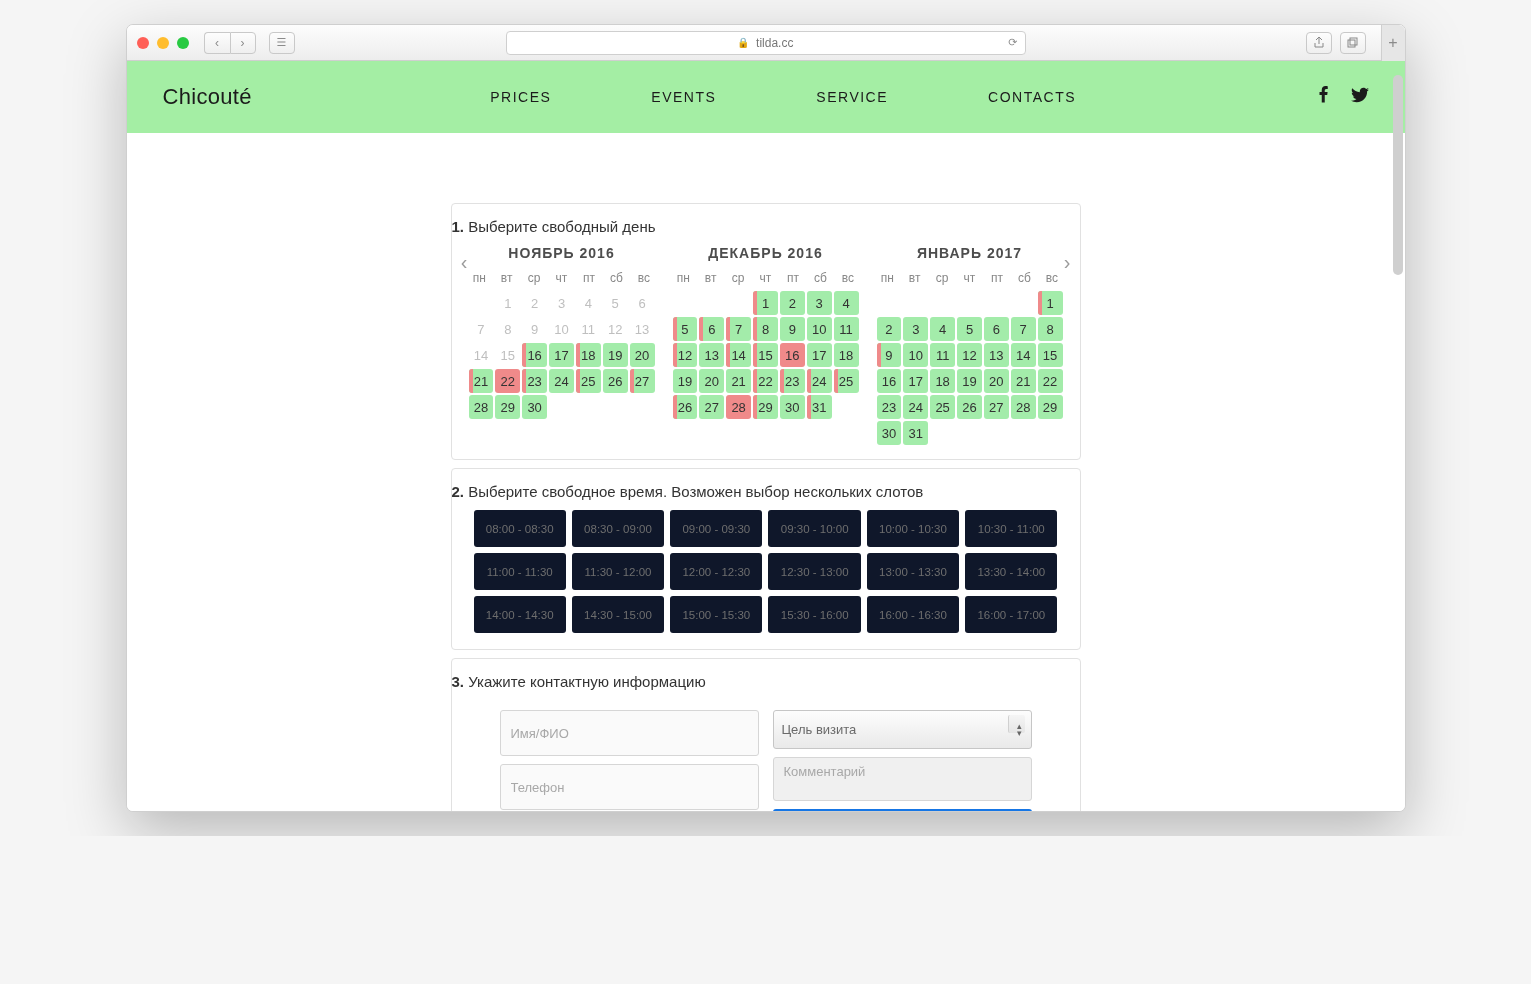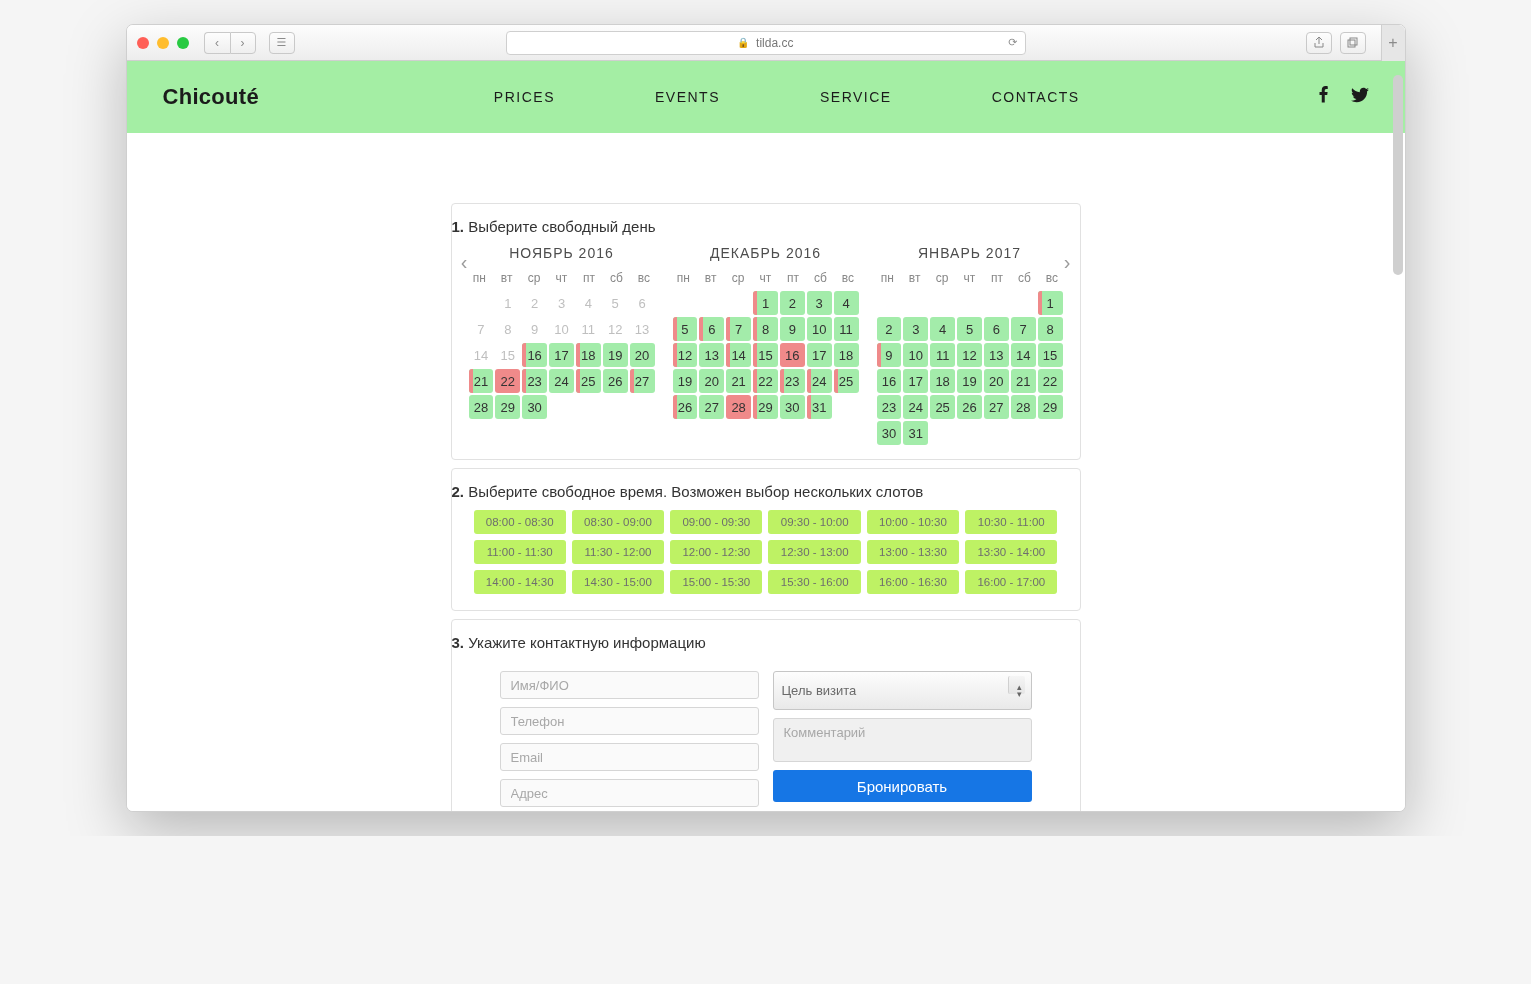--- a/index.html
+++ b/index.html
@@ -19,53 +19,53 @@
 .addr .lock{font-size:10px;color:#888;}
 .addr .reload{position:absolute;right:7px;color:#8b8b8b;font-size:11px;}
 .toolbar .right{margin-left:auto;display:flex;gap:8px;}
 .toolbar .right .tb{width:26px;height:22px;border:1px solid #c9c9c9;border-radius:4px;background:linear-gradient(#fdfdfd,#efefef);display:flex;align-items:center;justify-content:center;color:#8b8b8b;font-size:12px;}
 .newtab{width:24px;height:36px;background:#e6e6e6;border-left:1px solid #cfcfcf;display:flex;align-items:center;justify-content:center;color:#8b8b8b;font-size:16px;margin-left:6px;margin-right:-10px;}
 
 .page { height:750px; overflow-y:auto; background:#fff; position:relative; }
 
 
 .site-head { height:72px; background:#a4eea4; display:flex; align-items:center; padding:0 36px; }
-.brand { font-size:22px; color:#1b1b1b; font-weight:700; letter-spacing:0.3px; }
+.brand { font-size:22px; color:#1b1b1b; font-weight:400; letter-spacing:0.3px; }
 .nav { flex:1; display:flex; justify-content:center; gap:100px; }
 .nav a { color:#1b1b1b; font-size:14px; letter-spacing:1.5px; text-decoration:none; }
 .social { display:flex; gap:18px; }
 .social svg{width:18px;height:18px;fill:#1b1b1b;}
 
 .booking { width:630px; margin:70px auto 40px; }
 .card { border:1px solid #e1e1e1; border-radius:4px; margin-bottom:8px; background:#fff; }
 .card-head { text-align:left; padding:14px 0 10px; font-size:15px; color:#333; }
 .card-head b{font-weight:600;}
 
 .cal-wrap{display:flex; align-items:flex-start; padding:0 8px 14px; position:relative;}
 .arrow{width:20px;text-align:center;color:#9a9a9a;font-size:20px;padding-top:6px;cursor:pointer;}
 .months{flex:1;display:flex;gap:18px;justify-content:center;}
 .month{width:186px;}
-.month-name{text-align:center;font-size:14px;letter-spacing:1px;color:#4d4d4d;margin-bottom:10px;font-weight:400;}
+.month-name{text-align:center;font-size:14px;letter-spacing:1px;color:#4d4d4d;margin-bottom:10px;font-weight:700;}
 .dow{display:grid;grid-template-columns:repeat(7,1fr);gap:6px;margin-bottom:6px;}
 .dow span{text-align:center;font-size:12px;color:#888;}
 .days{display:grid;grid-template-columns:repeat(7,1fr);gap:2px;}
 .day{height:24px;border-radius:3px;display:flex;align-items:center;justify-content:center;font-size:13px;color:#333;position:relative;}
 .day.blank{visibility:hidden;}
 .day.past{color:#bfbfbf;}
 .day.avail{background:#a3ecaa;cursor:pointer;}
 .day.busy{background:#a3ecaa;cursor:pointer;}
 .day.busy::before{content:'';position:absolute;left:0;top:0;width:4px;height:100%;background:#ef8a8a;border-radius:3px 0 0 3px;}
 .day.full{background:#ef8a8a;color:#333;cursor:pointer;}
 
 .slots{display:flex;flex-wrap:wrap;gap:6px;padding:0 22px 16px;}
-.slot{flex:0 0 calc((100% - 30px)/6);height:24px;background:#bef264;border-radius:3px;display:flex;align-items:center;justify-content:center;font-size:11.5px;color:#6e6e6e;cursor:pointer;}
+.slot{flex:0 0 calc((100% - 30px)/6);height:37px;background:#0f172a;border-radius:3px;display:flex;align-items:center;justify-content:center;font-size:11.5px;color:#6e6e6e;cursor:pointer;}
 
 .form-body{display:flex;gap:14px;padding:10px 48px 22px;}
 .col{flex:1;display:flex;flex-direction:column;gap:8px;}
-.fld{height:28px;border:1px solid #d6d6d6;border-radius:3px;padding:0 10px;font-size:13px;color:#333;background:#fafafa;}
+.fld{height:46px;border:1px solid #d6d6d6;border-radius:3px;padding:0 10px;font-size:13px;color:#333;background:#fafafa;}
 .fld::placeholder{color:#a8a8a8;}
 .sel{height:39px;border:1px solid #c6c6c6;border-radius:3px;padding:0 8px;font-size:13px;color:#6a6a6a;background:linear-gradient(#fdfdfd,#e9e9e9);position:relative;display:flex;align-items:center;}
 .sel::after{content:'';position:absolute;right:6px;top:4px;width:16px;height:18px;background:linear-gradient(#f5f5f5,#e5e5e5);border-left:1px solid #d0d0d0;border-radius:2px;}
 .sel .updn{position:absolute;right:9px;font-size:9px;color:#666;line-height:7px;z-index:1;}
 .ta{height:44px;border:1px solid #d6d6d6;border-radius:3px;padding:6px 10px;font-size:13px;background:#f0f0f0;resize:none;}
 .ta::placeholder{color:#a8a8a8;}
 .btn{height:32px;background:#1676e5;border:none;border-radius:3px;color:#fff;font-size:15px;cursor:pointer;}
 
 
 .scroll{position:absolute;right:2px;top:14px;width:10px;height:200px;background:#cfcfcf;border-radius:5px;}

